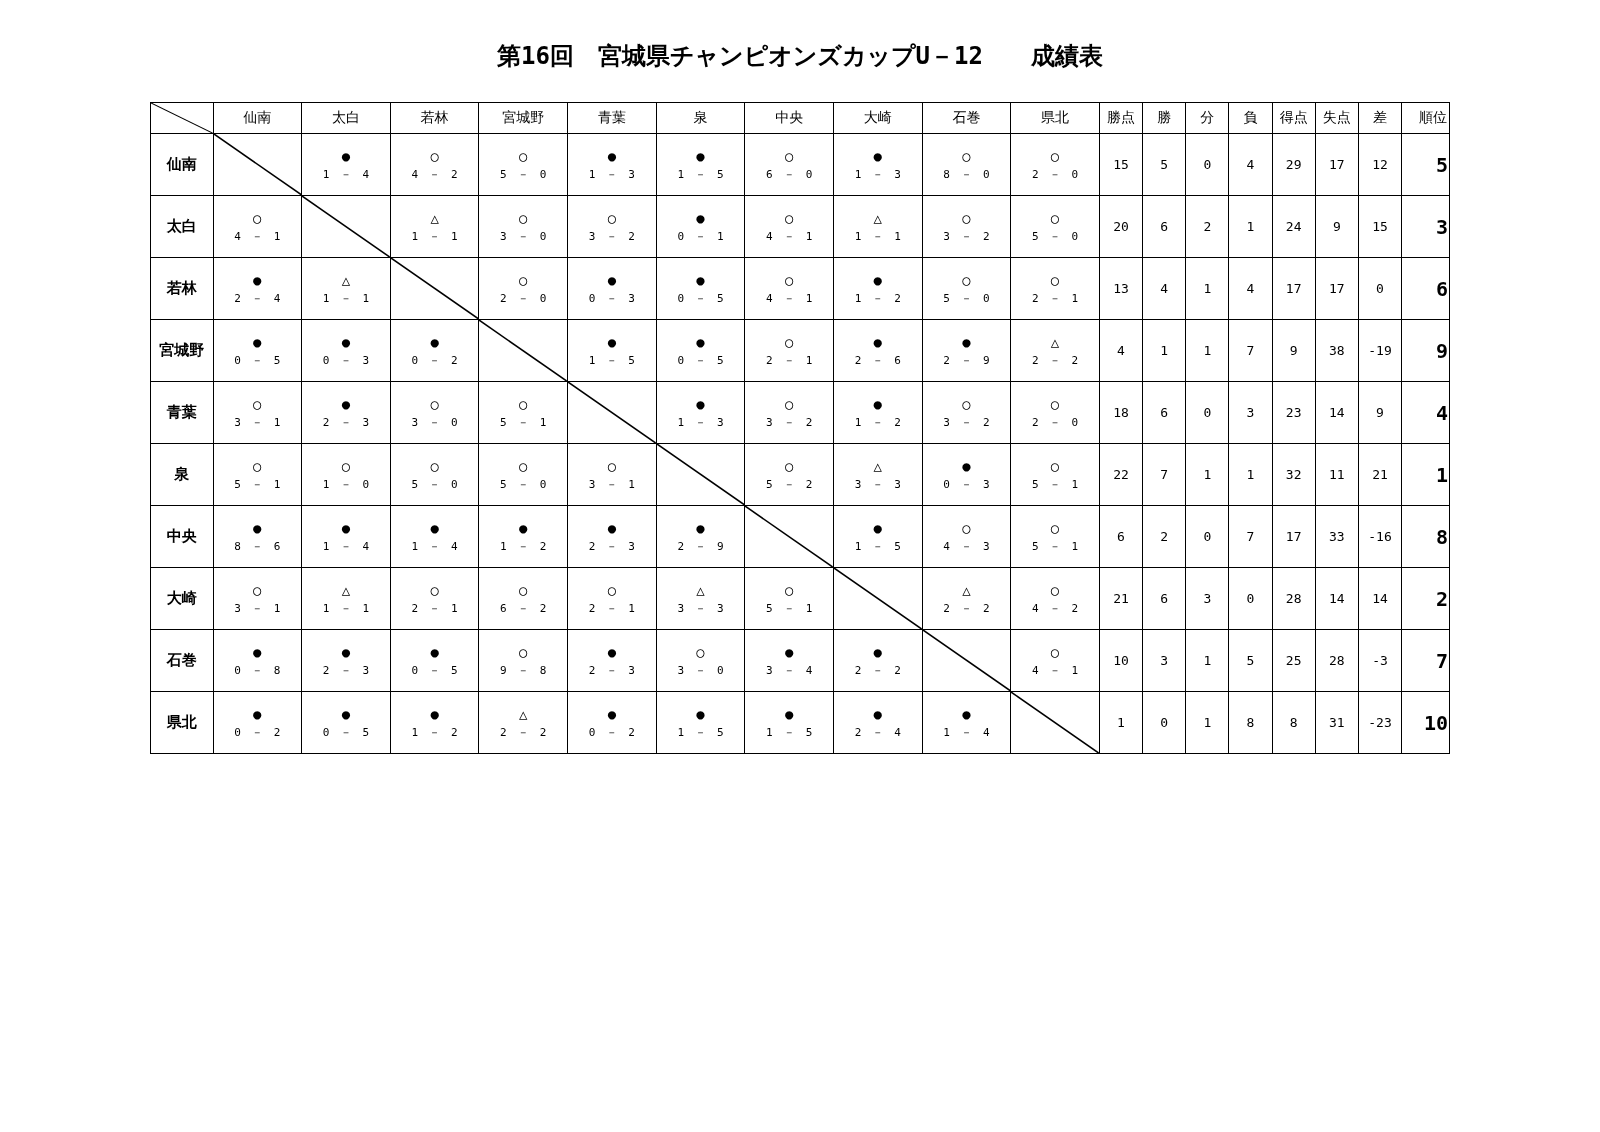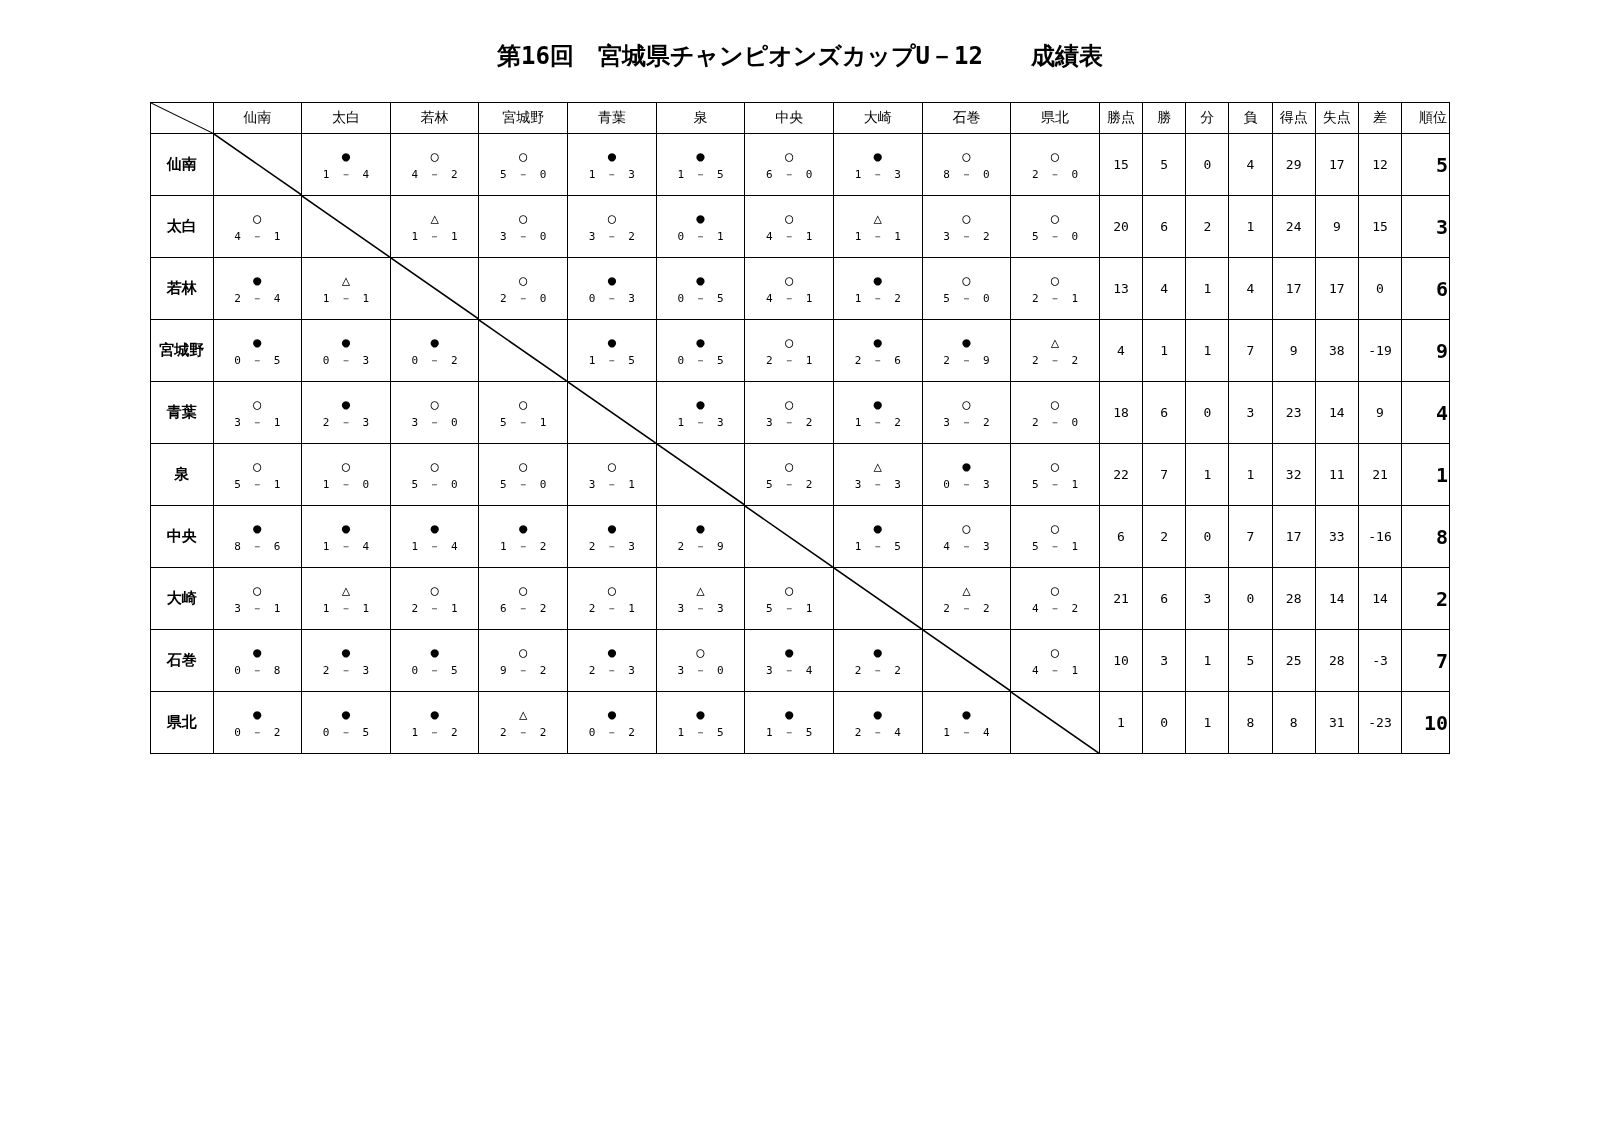--- a/index.html
+++ b/index.html
@@ -554,21 +554,21 @@
           <td class="match-cell">
             <span class="result-symbol">●</span>
             <span class="score-line">2　－　3</span>
           </td>
           <td class="match-cell">
             <span class="result-symbol">●</span>
             <span class="score-line">0　－　5</span>
           </td>
           <td class="match-cell">
             <span class="result-symbol">○</span>
-            <span class="score-line">9　－　2</span>
+            <span class="score-line">9　－　8</span>
           </td>
           <td class="match-cell">
             <span class="result-symbol">●</span>
             <span class="score-line">2　－　3</span>
           </td>
           <td class="match-cell">
             <span class="result-symbol">○</span>
             <span class="score-line">3　－　0</span>
           </td>
           <td class="match-cell">

